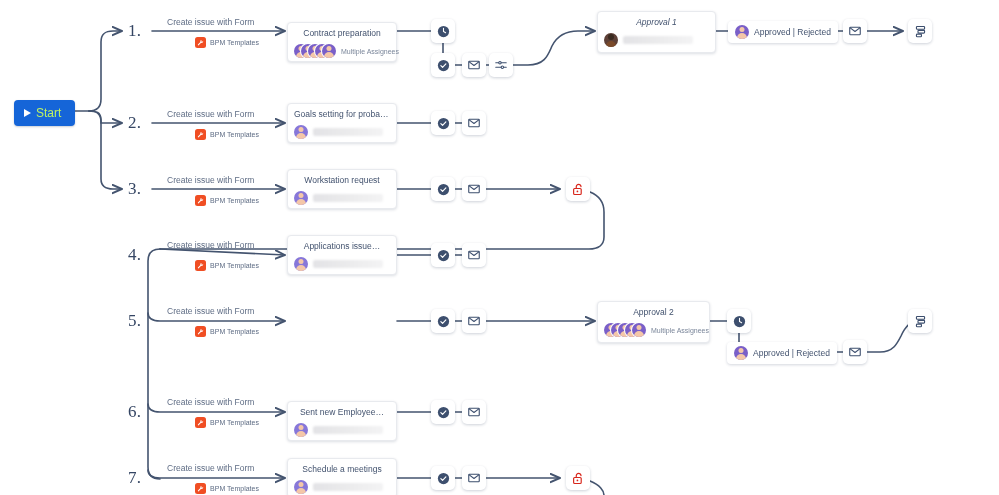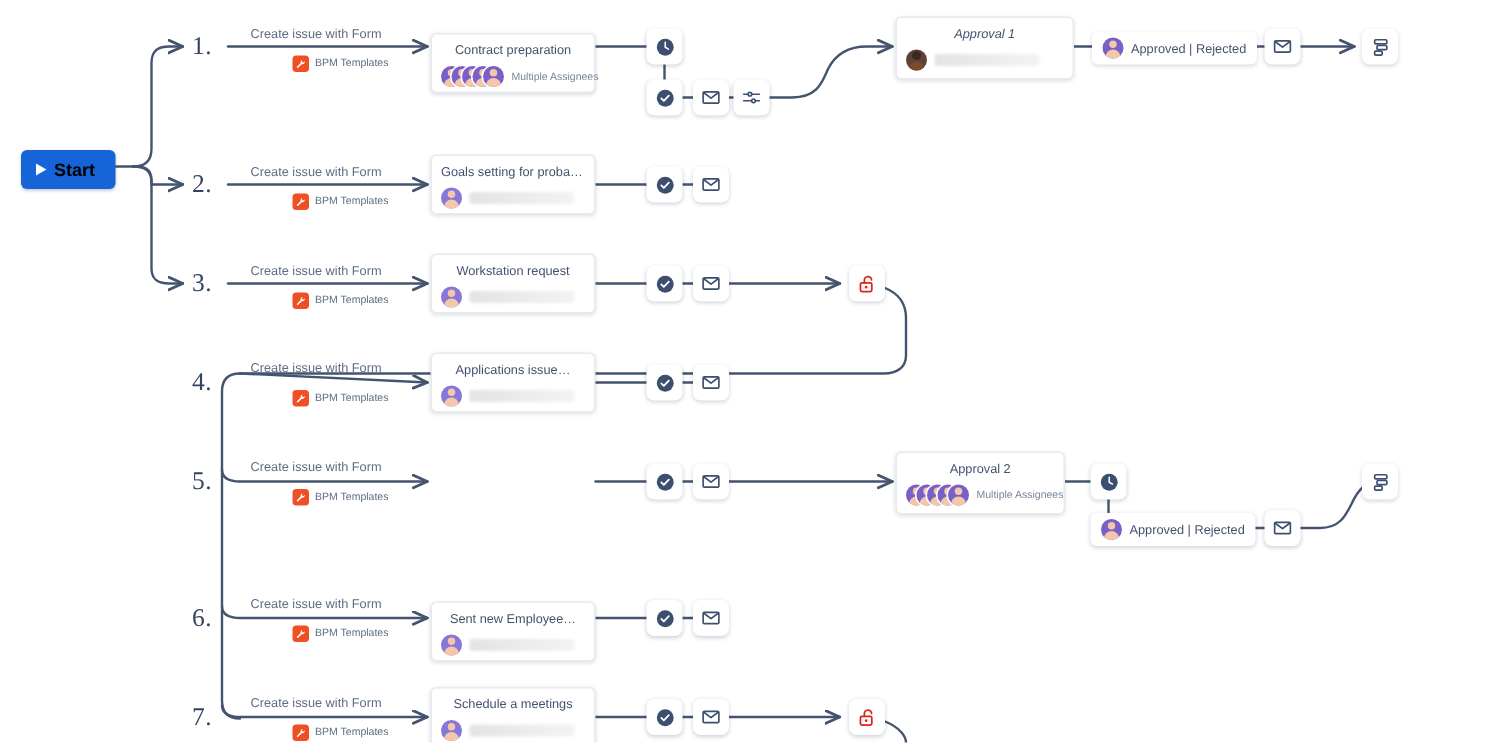--- a/index.html
+++ b/index.html
@@ -10,24 +10,24 @@
     color:#42526e;
     -webkit-font-smoothing:antialiased;
   }
   #canvas{position:relative;width:999px;height:495px;}
   #wires{position:absolute;left:0;top:0;width:999px;height:495px;pointer-events:none;}
 
   
   .start-node{
     position:absolute;
     background:#1565d8;
-    color:#000000;
+    color:#bef264;
     border-radius:4px;
     font-size:12px;
-    font-weight:bold;
+    font-weight:normal;
     padding:6px 14px 6px 10px;
     display:flex;align-items:center;gap:5px;
     box-shadow:0 1px 2px rgba(9,30,66,.22);
     white-space:nowrap;
   }
   .start-node .tri{
     width:0;height:0;
     border-left:7px solid #fff;
     border-top:4.5px solid transparent;
     border-bottom:4.5px solid transparent;

